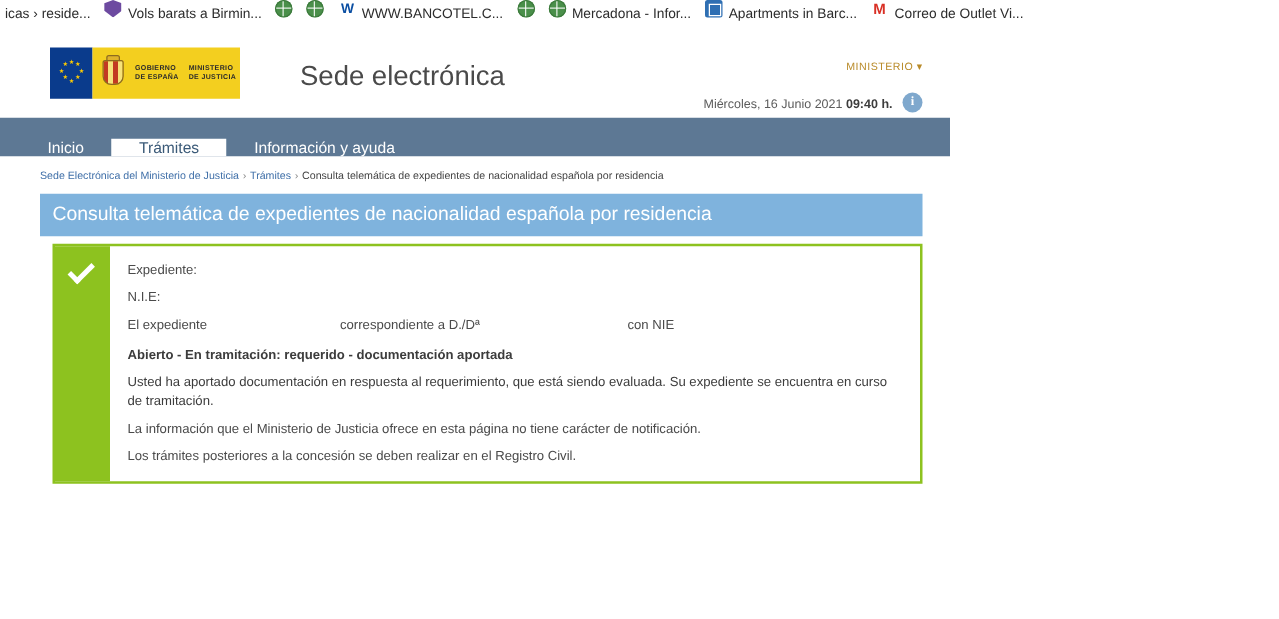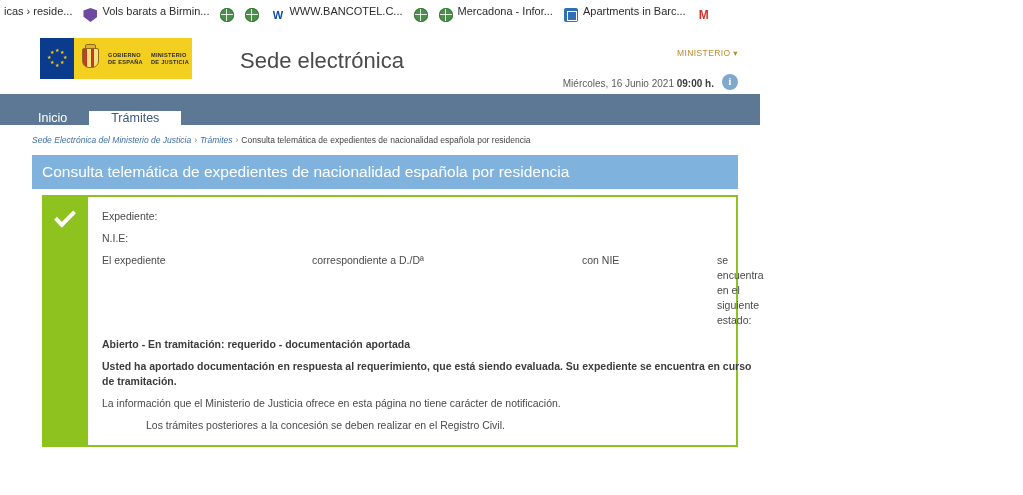--- a/index.html
+++ b/index.html
@@ -19,21 +19,21 @@
     background: #ffffff;
     display: flex;
     align-items: center;
     font-size: 11px;
     color: #2c2c2c;
     overflow: hidden;
     white-space: nowrap;
   }
   .bm {
     display: flex;
-    align-items: flex-end;
+    align-items: flex-start;
     gap: 5px;
     padding: 0 7px 0 4px;
     height: 22px;
     flex: 0 0 auto;
   }
   .bm-label { line-height: 22px; }
   .bm-ico {
     width: 14px; height: 14px;
     flex: 0 0 14px;
     display: inline-block;
@@ -238,21 +238,21 @@
   }
 
   
   .breadcrumb {
     padding: 10px 0 8px 32px;
     font-size: 8.5px;
     color: #3f6fa8;
   }
   .breadcrumb .sep { color: #888; padding: 0 3px; }
   .breadcrumb .current { color: #444; }
-  .breadcrumb a { color: #3f6fa8; text-decoration: none; cursor: pointer; font-style: italic; }
+  .breadcrumb a { color: #3f6fa8; text-decoration: none; cursor: pointer; }
 
   
   .title-band {
     margin: 2px 22px 0 32px;
     height: 34px;
     background: #7fb3dd;
     display: flex;
     align-items: center;
     padding-left: 10px;
   }
@@ -295,34 +295,33 @@
     padding: 12px 14px 12px 14px;
     font-size: 10.5px;
     color: #4a4a4a;
     line-height: 15px;
   }
   .box-body p { margin: 0 0 7px 0; }
   .kv { margin: 0 0 5px 0; }
   .state-row {
     display: flex;
     margin: 0 0 9px 0;
-    gap: 40px;
   }
   .state-row .c1 { width: 170px; }
   .state-row .c2 { width: 230px; }
   .state-row .c3 { width: 95px; }
   .state-row .c4 { flex: 1; }
-  .strong { font-weight: bold; color: #3c3c3c; }
+  .strong { font-weight: normal; color: #3c3c3c; }
   .status-line {
     font-weight: bold;
     color: #3c3c3c;
     margin: 0 0 8px 0;
   }
   .note { margin: 0 0 8px 0; }
-  .note.last { margin-bottom: 0; margin-left: 44px; }
+  .note.last { margin-bottom: 0; }
 </style>
 </head>
 <body>
 
 <div class="bookmarks-bar">
 
   <div class="bm">
     <span class="bm-label">icas › reside...</span>
   </div>
 
@@ -353,20 +352,21 @@
     <span class="bm-label">Mercadona - Infor...</span>
   </div>
 
   <div class="bm">
     <span class="bm-ico ico-apt"></span>
     <span class="bm-label">Apartments in Barc...</span>
   </div>
 
   <div class="bm">
     <span class="bm-ico ico-mail">M</span>
+    <span class="bm-label">Correo de Outlet Vi...</span>
   </div>
 
 </div>
 
 <div class="page">
   <div class="content-col">
 
     <div class="site-header">
 
       <div class="brand">
@@ -399,29 +399,30 @@
           </div>
         </div>
       </div>
 
       <div class="sede-title">Sede electrónica</div>
 
       <div class="lang">MINISTERIO ▾</div>
 
       <div class="datetime">
         <span>Miércoles, 16 Junio 2021</span>
-        <span class="hour">09:00 h.</span>
+        <span class="hour">09:40 h.</span>
       </div>
 
       <div class="info-dot">i</div>
     </div>
 
     <div class="navbar">
       <div class="nav-item">Inicio</div>
       <div class="nav-item active">Trámites</div>
+      <div class="nav-item">Información y ayuda</div>
     </div>
 
     <div class="breadcrumb">
       <a>Sede Electrónica del Ministerio de Justicia</a><span class="sep">›</span><a>Trámites</a><span class="sep">›</span><span class="current">Consulta telemática de expedientes de nacionalidad española por residencia</span>
     </div>
 
     <div class="title-band">
       <span>Consulta telemática de expedientes de nacionalidad española por residencia</span>
     </div>
 
@@ -439,21 +440,20 @@
 
         <p class="kv">
           <span>N.I.E:</span>
           <span></span>
         </p>
 
         <div class="state-row">
           <span class="c1">El expediente</span>
           <span class="c2">correspondiente a D./Dª</span>
           <span class="c3">con NIE</span>
-          <span class="c4">se encuentra en el siguiente estado:</span>
         </div>
 
         <p class="status-line">Abierto - En tramitación: requerido - documentación aportada</p>
 
         <p class="note strong">Usted ha aportado documentación en respuesta al requerimiento, que está siendo evaluada. Su expediente se encuentra en curso de tramitación.</p>
         <p class="note">La información que el Ministerio de Justicia ofrece en esta página no tiene carácter de notificación.</p>
         <p class="note last">Los trámites posteriores a la concesión se deben realizar en el Registro Civil.</p>
 
       </div>
     </div>

